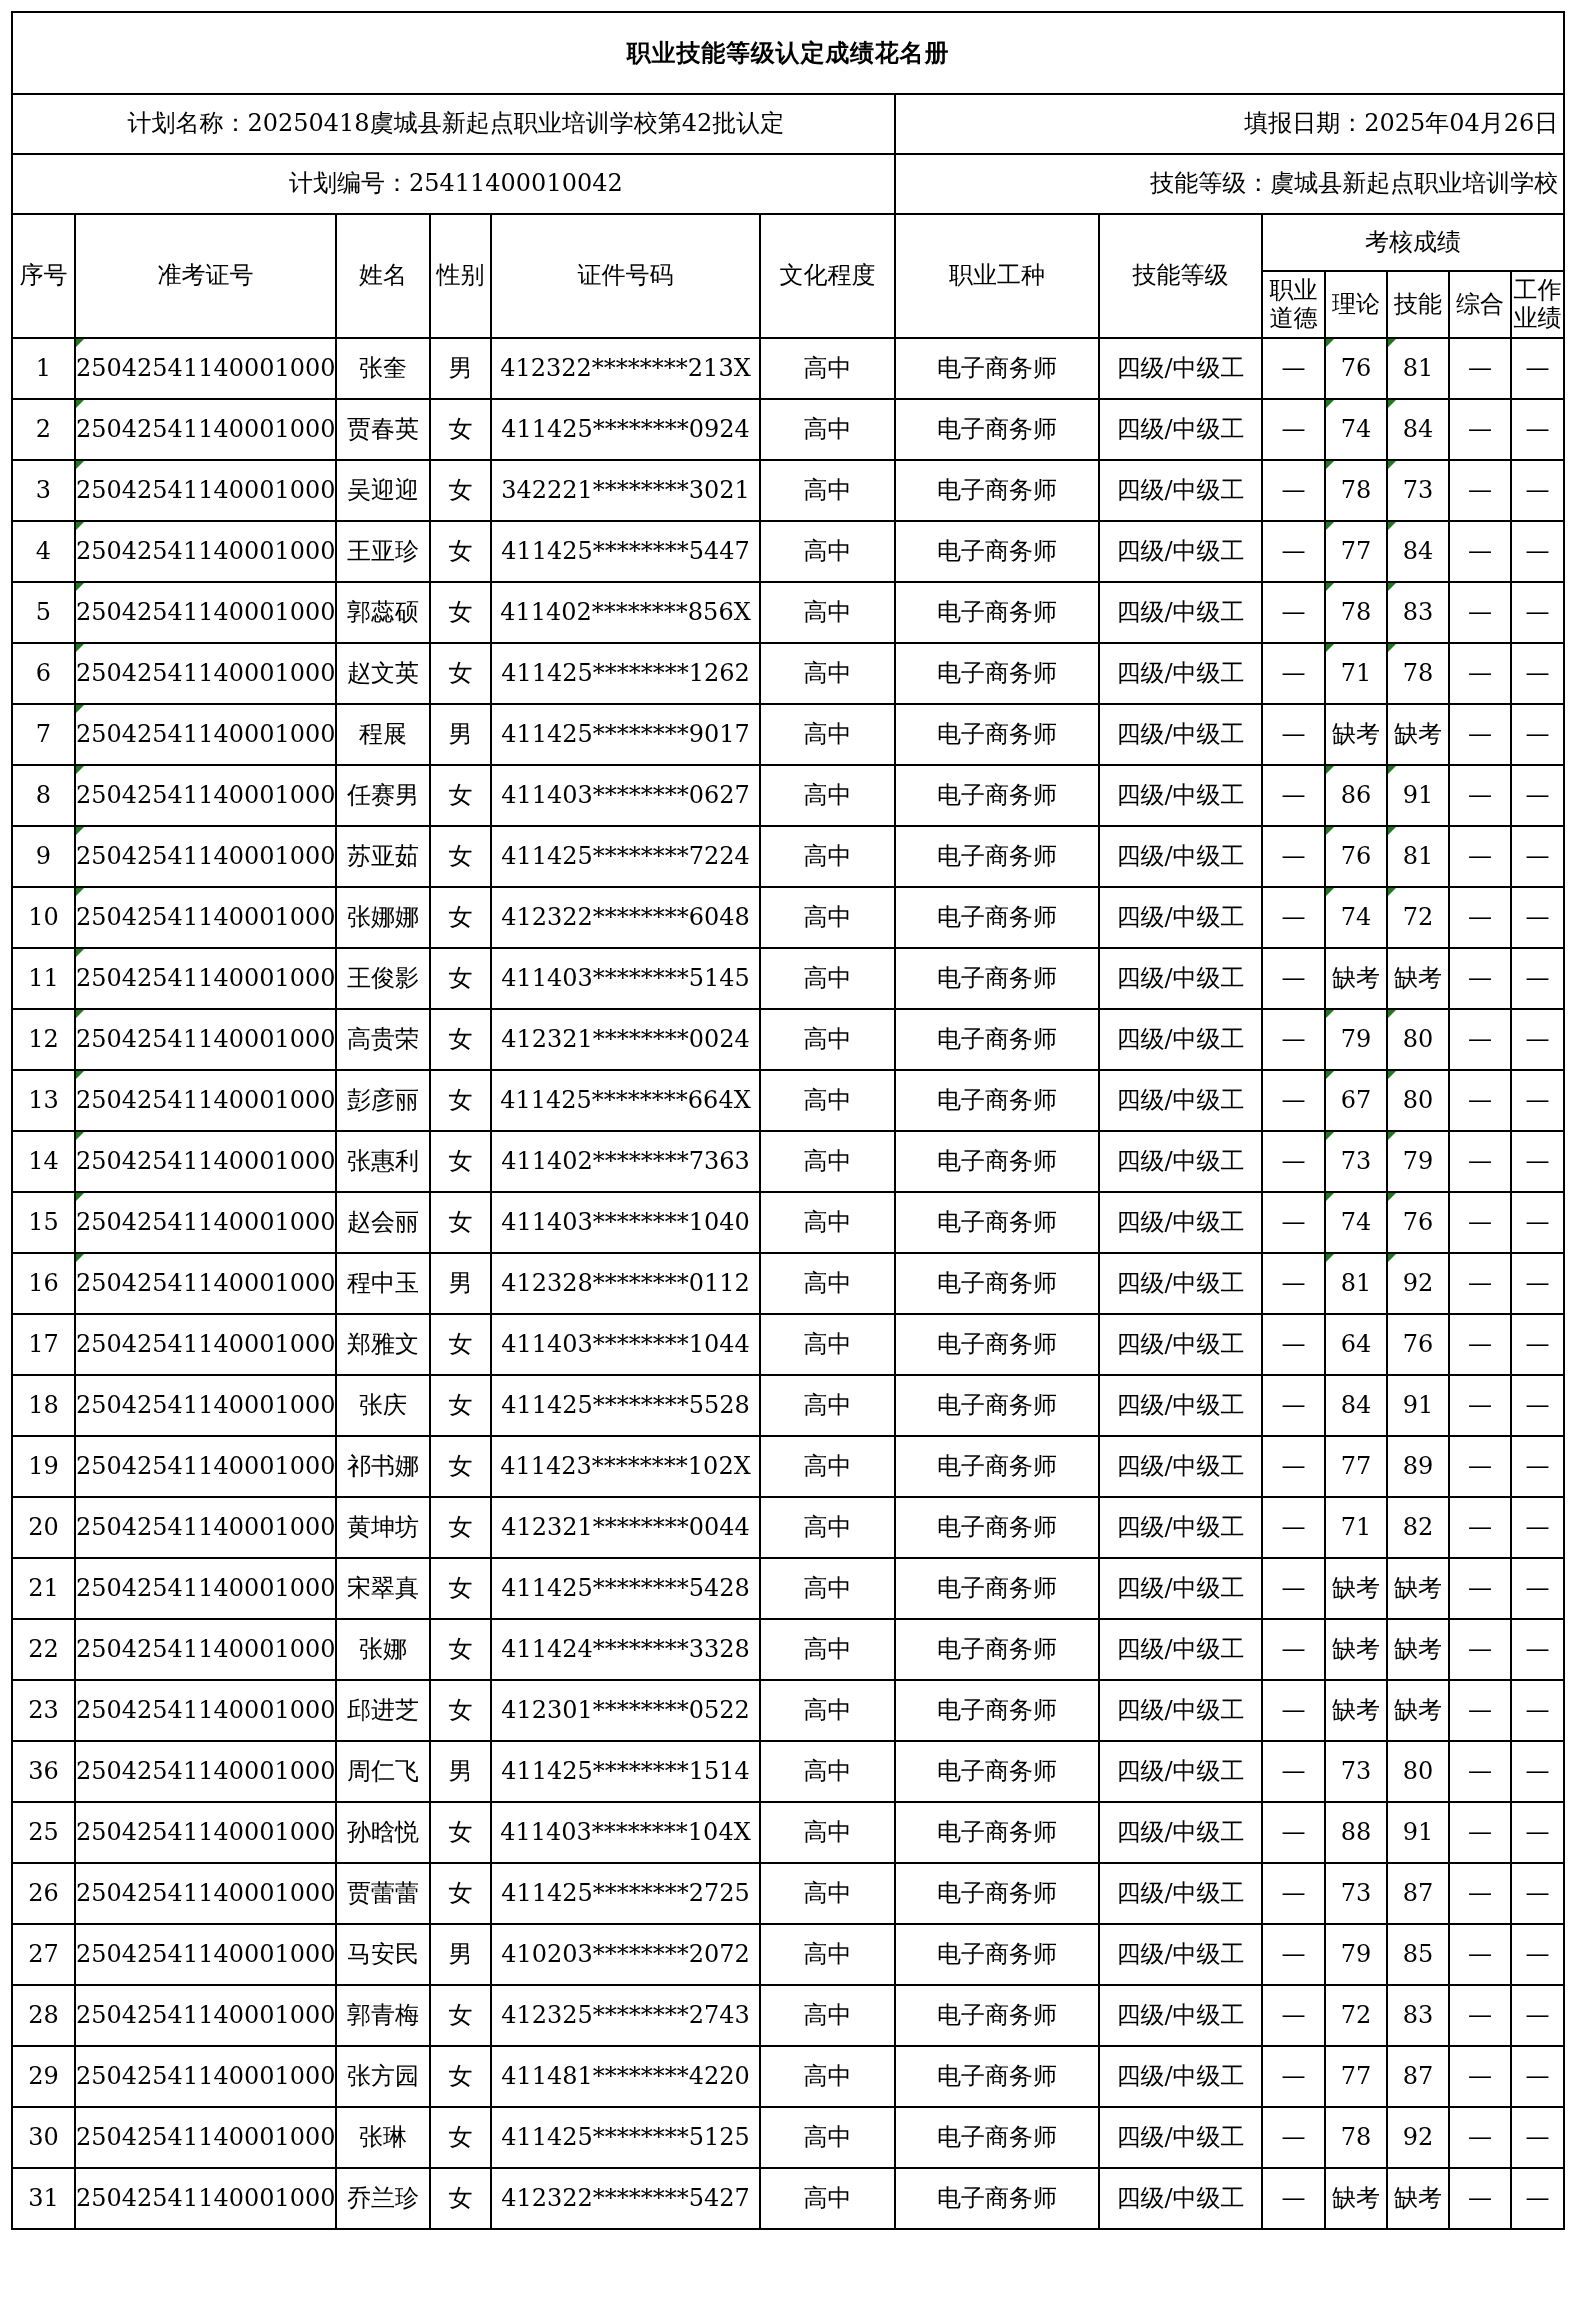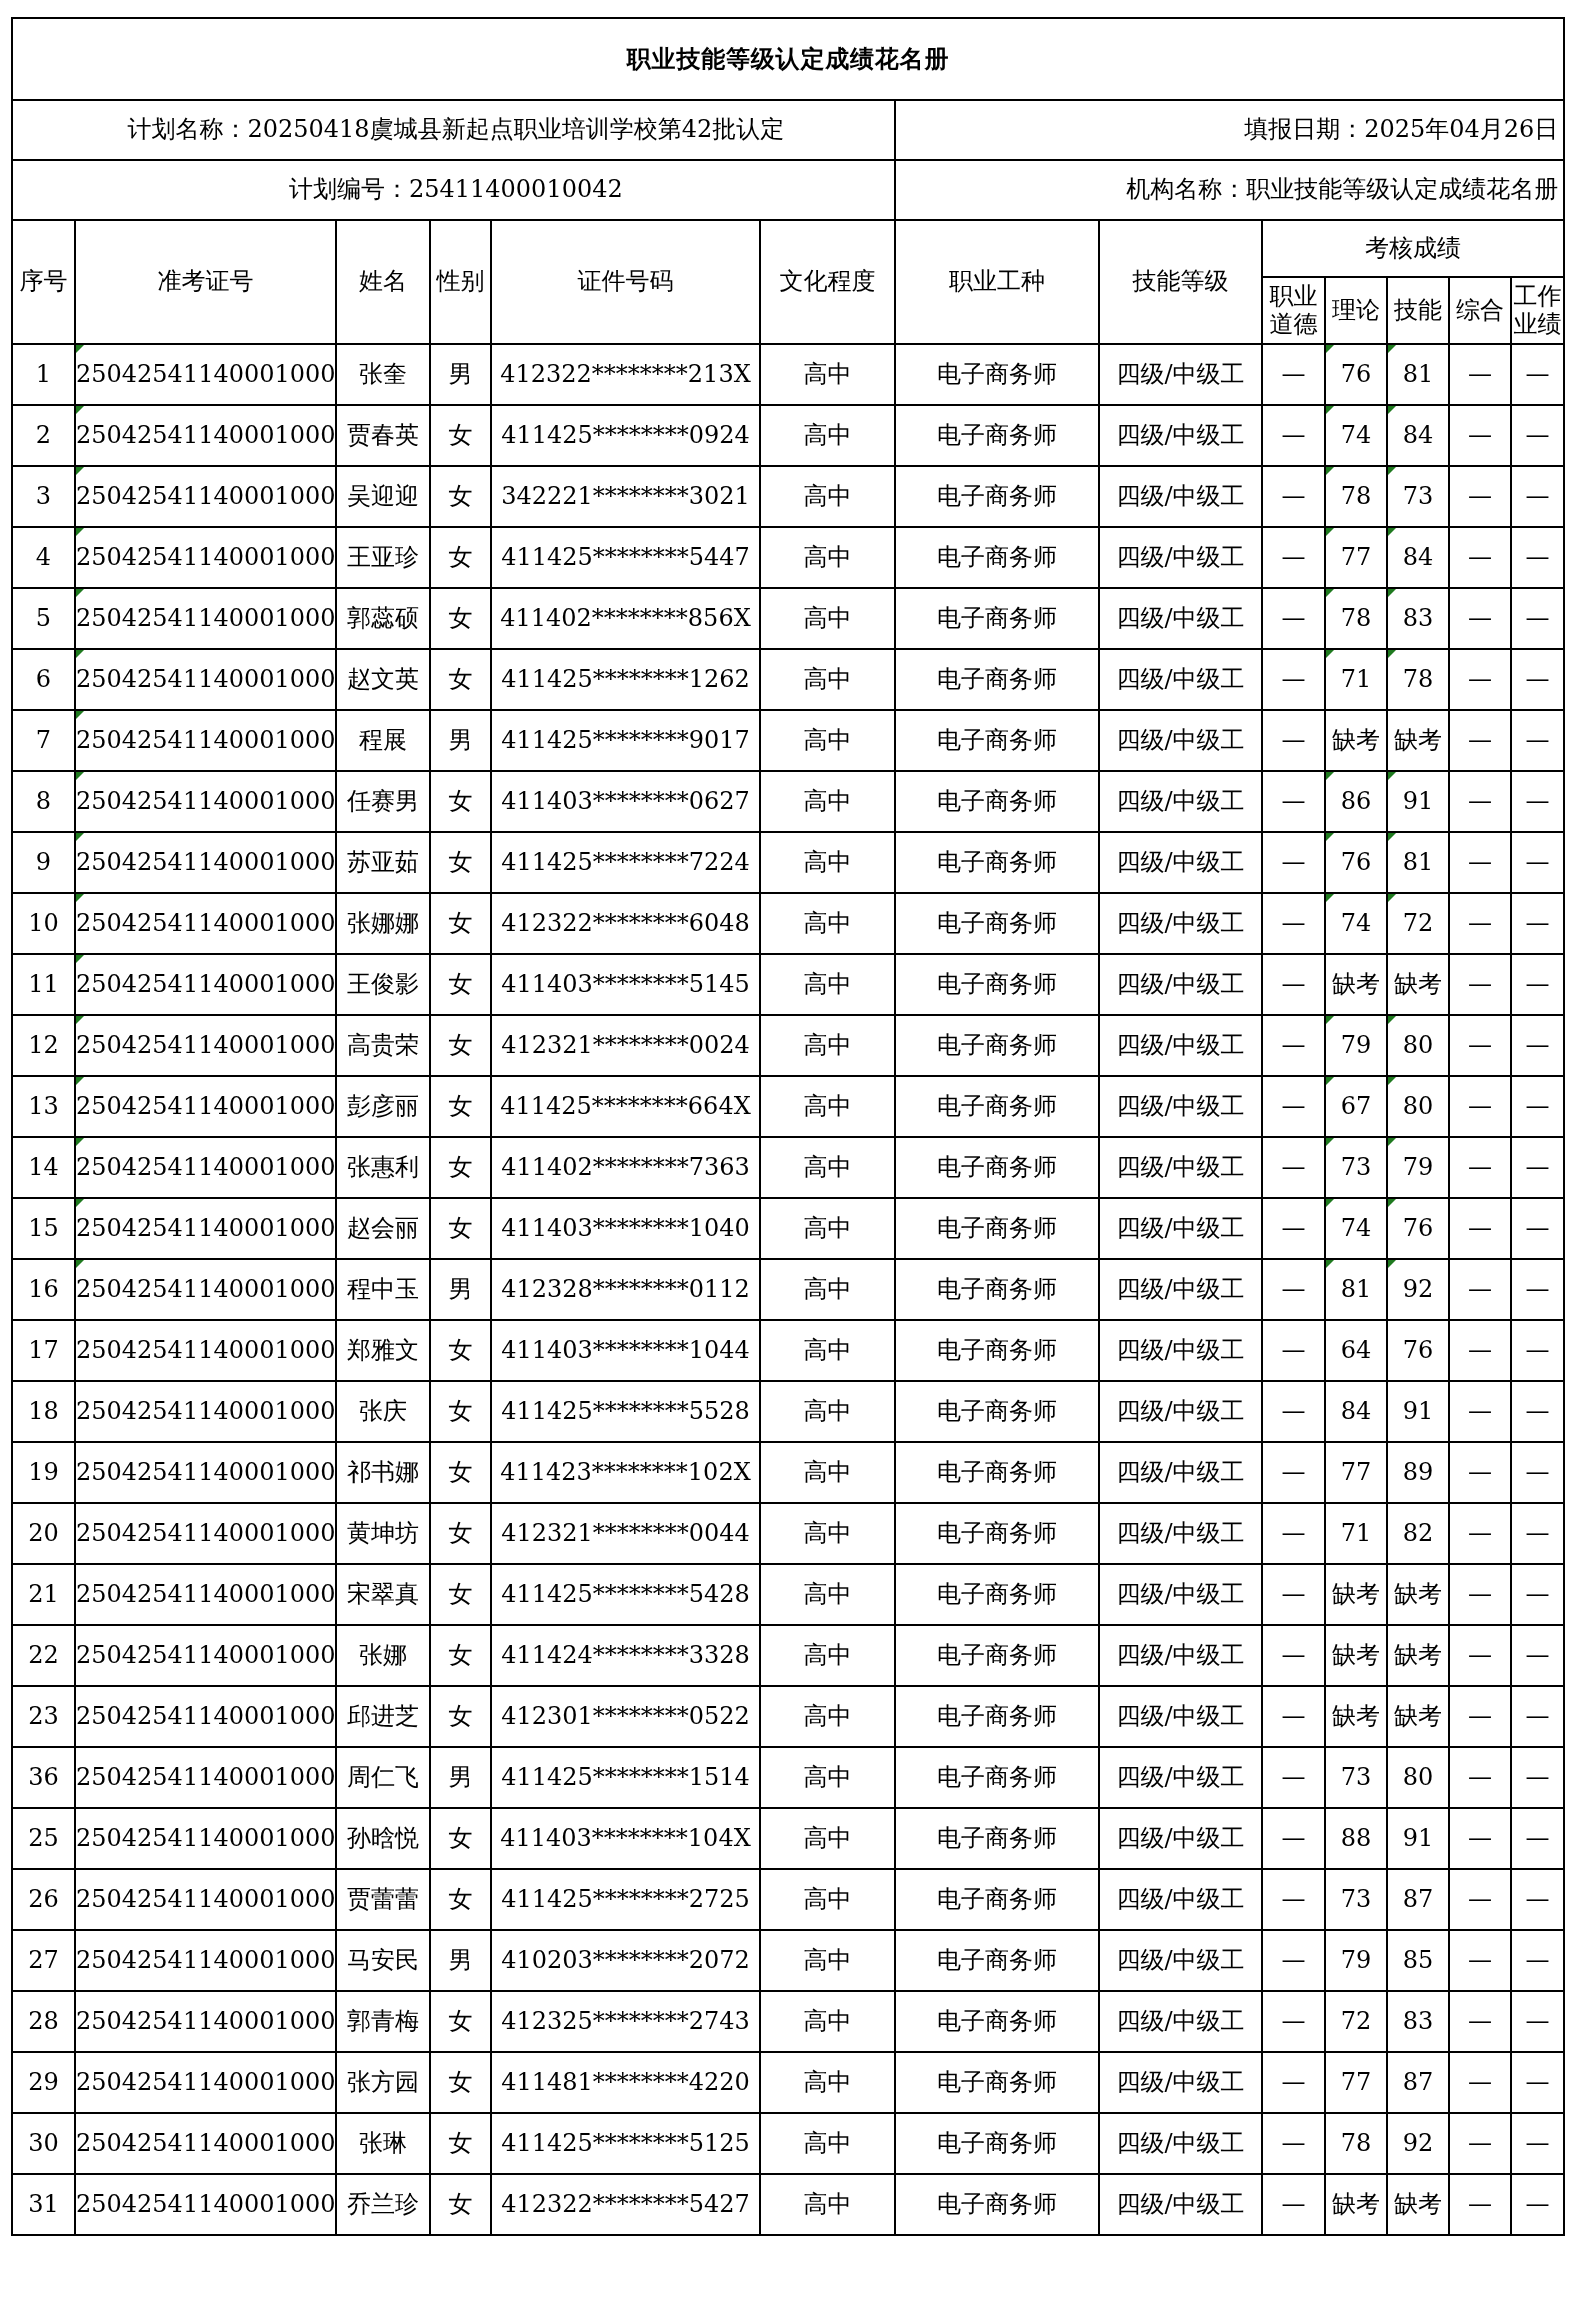--- a/index.html
+++ b/index.html
@@ -10,21 +10,21 @@
     body {
       width: 1572px;
       height: 2319px;
       position: relative;
       font-family: "DejaVu Serif", "Liberation Serif", serif;
       color: #000;
     }
     .sheet {
       position: absolute;
       left: 11px;
-      top: 17px;
+      top: 11px;
       width: 1552px;
       border-collapse: collapse;
       table-layout: fixed;
     }
     .sheet td {
       border: 2.4px solid #000;
       padding: 0;
       text-align: center;
       vertical-align: middle;
       font-size: 24px;
@@ -84,21 +84,21 @@
   <tbody id="tbody">
     <tr>
       <td colspan="13" class="title-cell">职业技能等级认定成绩花名册</td>
     </tr>
     <tr>
       <td colspan="6" class="info-cell info-left">计划名称：20250418虞城县新起点职业培训学校第42批认定</td>
       <td colspan="7" class="info-cell info-right">填报日期：2025年04月26日</td>
     </tr>
     <tr>
       <td colspan="6" class="info-cell info-left">计划编号：25411400010042</td>
-      <td colspan="7" class="info-cell info-right">机构名称：职业技能等级认定成绩花名册</td>
+      <td colspan="7" class="info-cell info-right">技能等级：虞城县新起点职业培训学校</td>
     </tr>
     <tr>
       <td rowspan="2">序号</td>
       <td rowspan="2">准考证号</td>
       <td rowspan="2">姓名</td>
       <td rowspan="2">性别</td>
       <td rowspan="2">证件号码</td>
       <td rowspan="2">文化程度</td>
       <td rowspan="2">职业工种</td>
       <td rowspan="2">技能等级</td>

